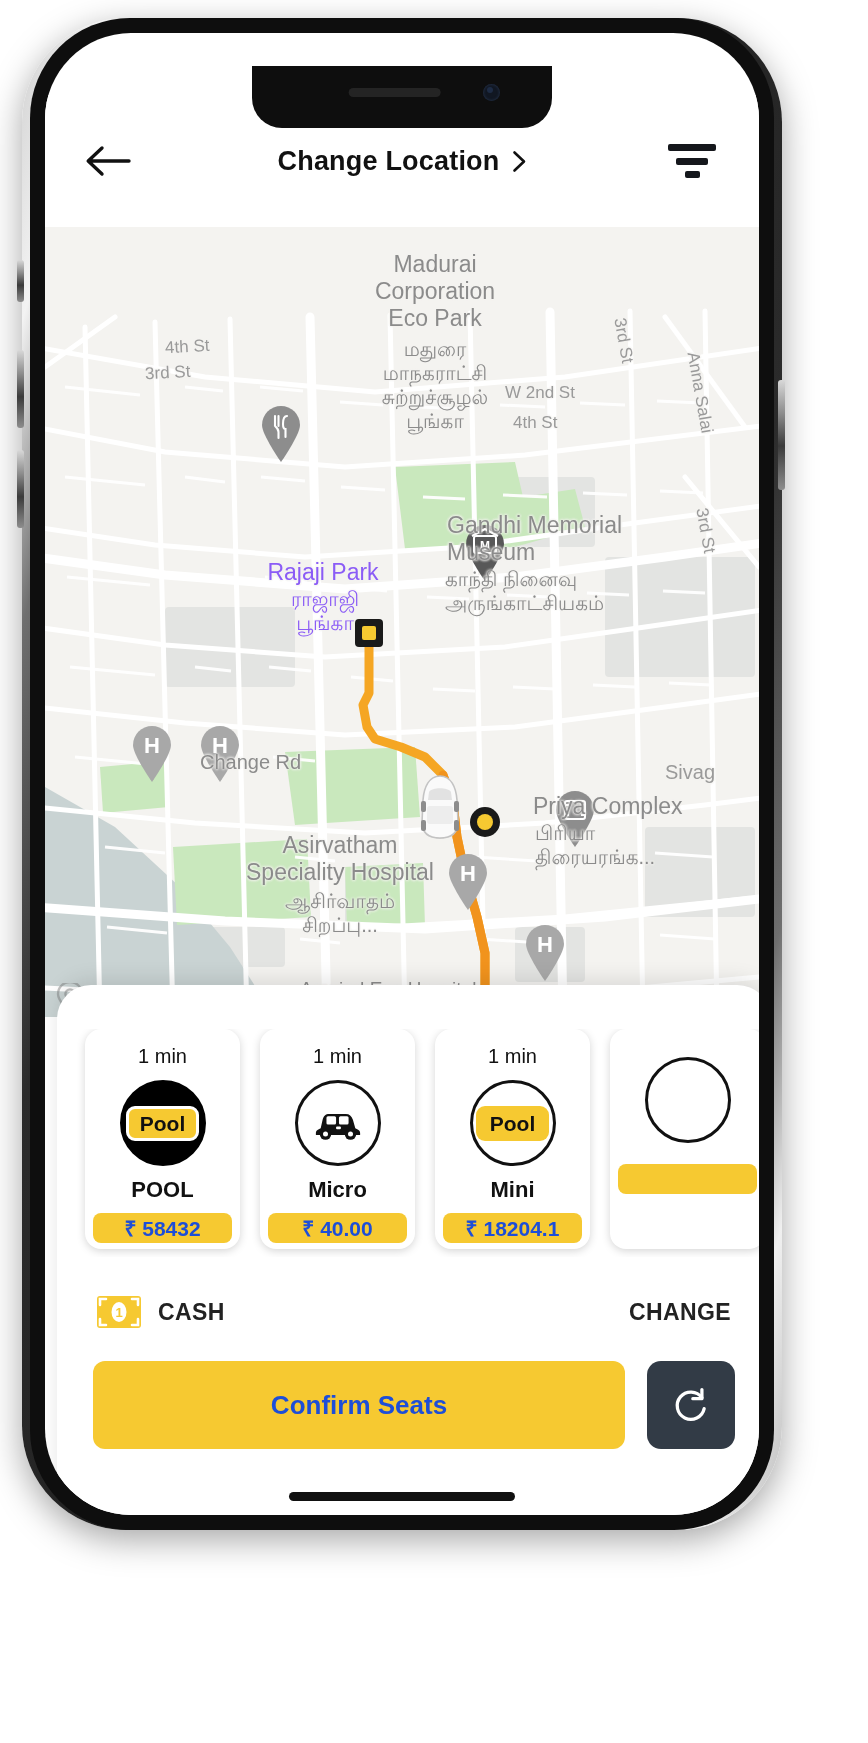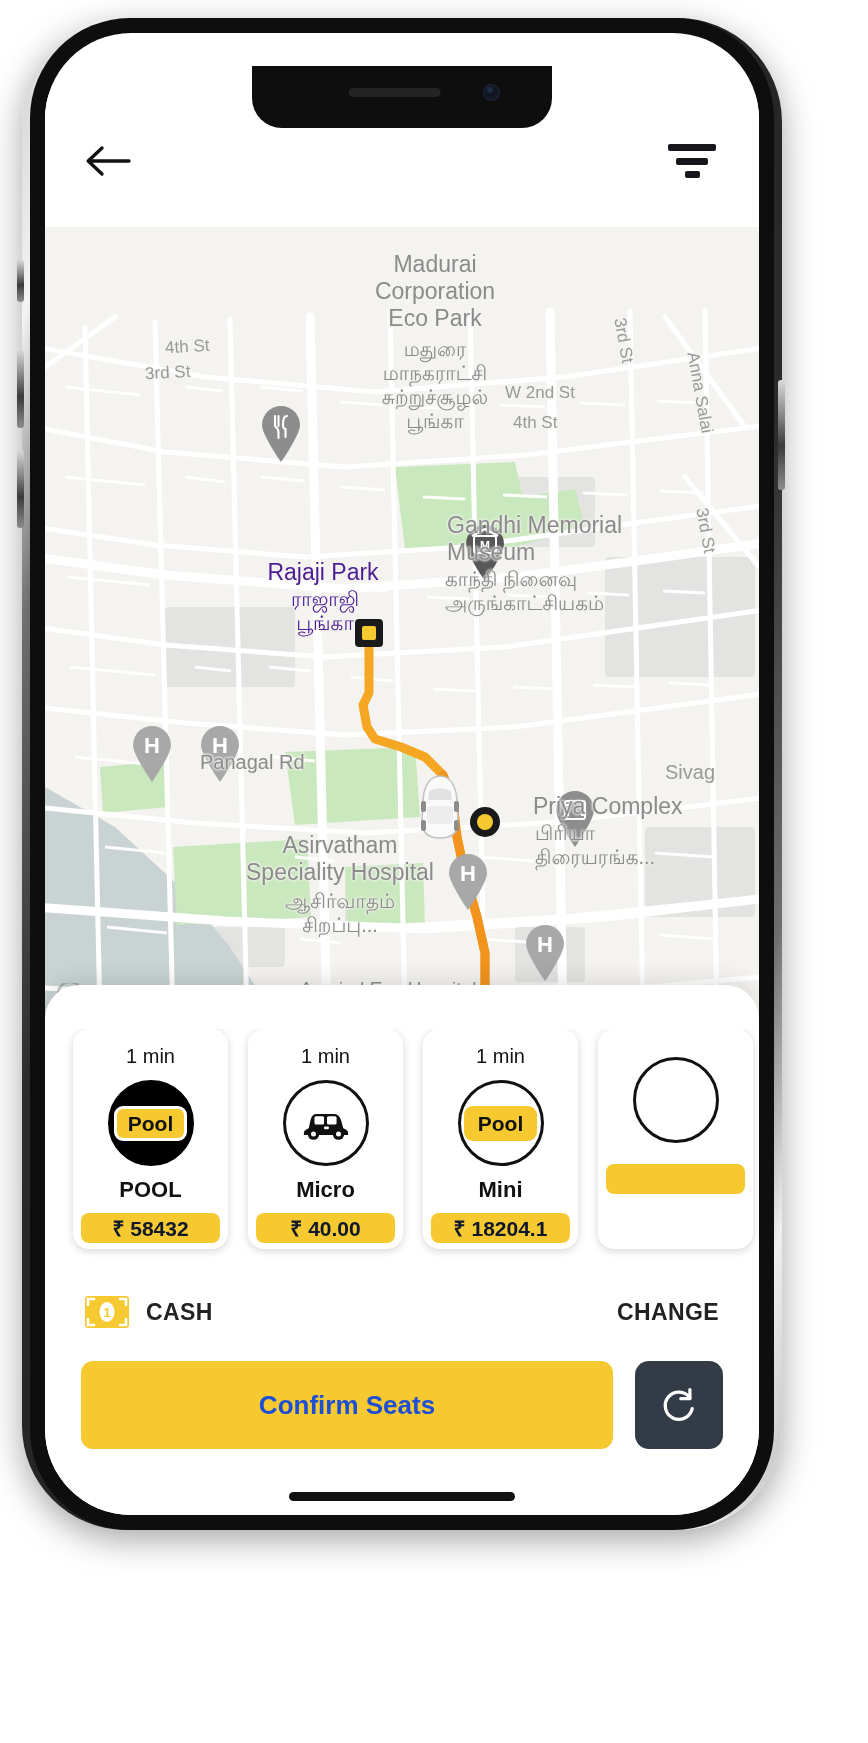--- a/index.html
+++ b/index.html
@@ -150,32 +150,32 @@
     text-align: center;
     text-shadow: 0 0 3px #f3f2ef, 0 0 3px #f3f2ef, 0 0 3px #f3f2ef;
     pointer-events: none;
     font-family: "Liberation Sans", sans-serif;
   }
   .map-label.small { font-size: 19px; line-height: 23px; }
   .map-label.tam { font-size: 20px; line-height: 24px; }
   .map-label.street {
     font-size: 17px; color: #9a9a9a; text-align: left;
   }
-  .map-label.park { color: #4c1d95; }
+  .map-label.park { color: #8b5cf6; }
 
   .pin {
     position: absolute;
     width: 44px; height: 58px;
   }
   .veh-car { position:absolute; width: 58px; height: 74px; }
 
   
   .sheet {
     position: absolute;
-    left: 0; bottom: 0;
+    left: 12px; bottom: 0;
     width: 714px; height: 530px;
     background: #fff;
     border-top-left-radius: 34px;
     border-top-right-radius: 34px;
     box-shadow: 0 -6px 20px rgba(0,0,0,.10);
     z-index: 25;
   }
   .ride-row {
     position: absolute;
     left: 0; top: 44px;
@@ -219,21 +219,21 @@
   .ride-name {
     margin-top: 11px;
     font-size: 22px; font-weight: 700; color: #111;
   }
   .price-pill {
     margin-top: 10px;
     width: 139px; height: 30px;
     background: #f6c931;
     border-radius: 8px;
     display: flex; align-items: center; justify-content: center;
-    font-size: 21px; font-weight: 700; color: #0f172a;
+    font-size: 21px; font-weight: 700; color: #1d4ed8;
   }
 
   
   .pay-row {
     position: absolute;
     left: 0; top: 300px;
     width: 714px; height: 54px;
     display: flex; align-items: center;
     padding: 0 40px;
   }
@@ -292,20 +292,28 @@
       <div class="camera"></div>
     </div>
 
     <div class="app-header">
       <div class="back-arrow">
         <svg viewBox="0 0 46 34" width="46" height="34">
           <path d="M44 17 H4 M17 4 L3.2 17 L17 30" fill="none" stroke="#111" stroke-width="3.4" stroke-linecap="round" stroke-linejoin="round"></path>
         </svg>
       </div>
 
+      <div class="header-title-wrap">
+        <span class="header-title">Change Location</span>
+        <span class="chev">
+          <svg viewBox="0 0 14 22" width="14" height="22">
+            <path d="M2 2 L11.5 11 L2 20" fill="none" stroke="#111" stroke-width="2.6" stroke-linecap="round" stroke-linejoin="round"></path>
+          </svg>
+        </span>
+      </div>
 
       <div class="filter-icon">
         <i class="f1"></i>
           <i class="f2"></i>
           <i class="f3"></i>
       </div>
     </div>
 
     <div class="map">
 
@@ -466,21 +474,21 @@
 
       <div class="map-label small" style="left:255px; top:750px; width:260px; text-align:left;">Aravind Eye Hospital</div>
 
       <div class="map-label street" style="left:120px; top:106px; transform:rotate(-3deg);">4th St</div>
       <div class="map-label street" style="left:100px; top:132px; transform:rotate(-3deg);">3rd St</div>
       <div class="map-label street" style="left:460px; top:152px;">W 2nd St</div>
       <div class="map-label street" style="left:468px; top:182px;">4th St</div>
       <div class="map-label street" style="left:556px; top:100px; transform:rotate(80deg);">3rd St</div>
       <div class="map-label street" style="left:614px; top:152px; transform:rotate(80deg);">Anna Salai</div>
       <div class="map-label street" style="left:638px; top:290px; transform:rotate(80deg);">3rd St</div>
-      <div class="map-label street" style="left:155px; top:522px; font-size:20px; color:#8b8b8b;">Panagal Rd</div>
+      <div class="map-label street" style="left:155px; top:522px; font-size:20px; color:#8b8b8b;">Change Rd</div>
       <div class="map-label street" style="left:620px; top:532px; font-size:20px;">Sivag</div>
 
       <div style="position:absolute;left:8px;top:756px;width:34px;height:34px;opacity:.45;">
         <svg viewBox="0 0 34 34" width="34" height="34">
           <path d="M17 30 C17 30 5 18 5 11 A12 12 0 0 1 29 11 C29 18 17 30 17 30 Z" fill="none" stroke="#777" stroke-width="2.4"></path>
           <circle cx="17" cy="11" r="4.6" fill="none" stroke="#777" stroke-width="2.4"></circle>
         </svg>
       </div>
     </div>
 

